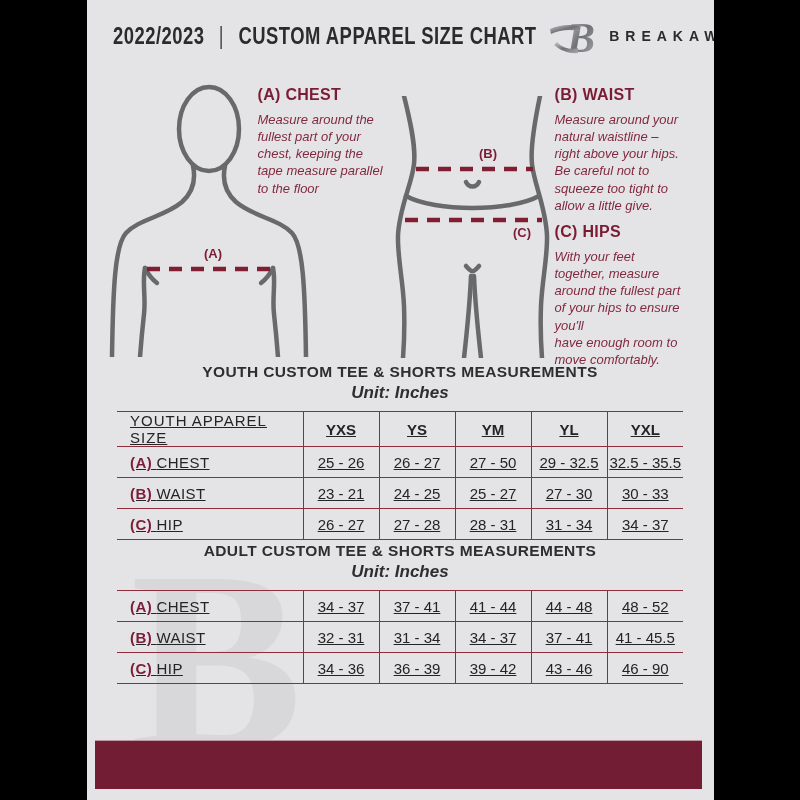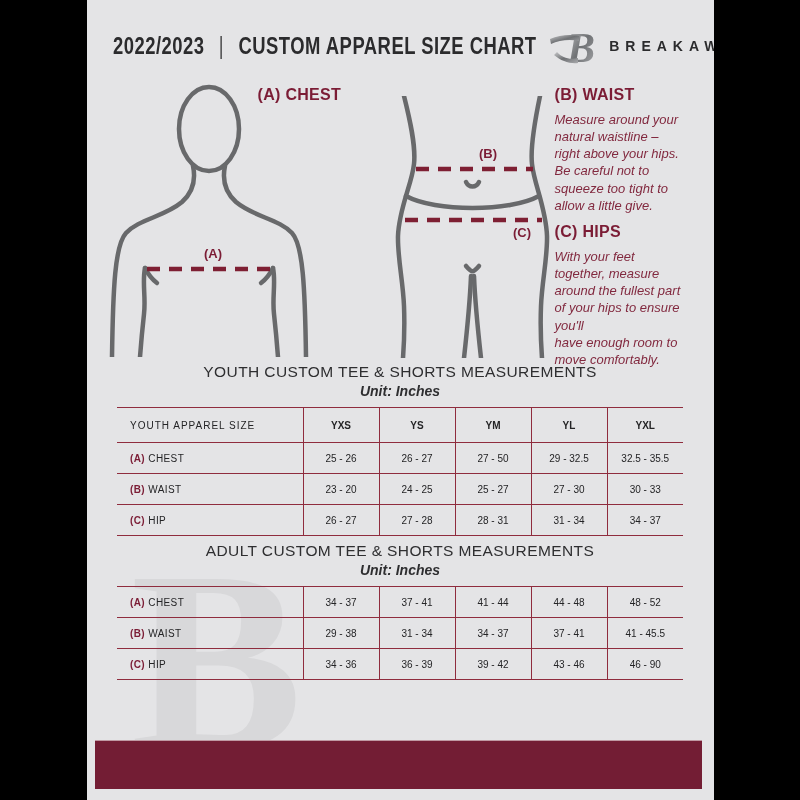--- a/index.html
+++ b/index.html
@@ -4,42 +4,42 @@
 <style>
   html,body{margin:0;padding:0;}
   body{width:800px;height:800px;background:#000;overflow:hidden;font-family:"Liberation Sans",sans-serif;}
   .page{position:relative;width:627px;height:800px;margin:0 auto;background:#e4e4e6;overflow:hidden;}
 
   
   .watermark{position:absolute;left:44px;top:532px;z-index:0;font-family:"Liberation Serif",serif;
     font-size:258px;line-height:1;color:#d8d8da;font-weight:bold;user-select:none;}
 
   
-  .header{position:absolute;top:24px;left:0;right:0;z-index:1;display:flex;align-items:center;
+  .header{position:absolute;top:14px;left:0;right:0;z-index:1;display:flex;align-items:center;
     justify-content:space-between;padding:0 26px;}
   .hdr-left{display:inline-block;white-space:nowrap;font-weight:bold;color:#2b2b2d;font-size:19px;
     letter-spacing:.5px;transform:scale(.97,1.28);transform-origin:left center;}
   .hdr-left .pipe{font-weight:normal;color:#4a4a4c;margin:0 9px;}
   .hdr-right{display:flex;align-items:center;gap:10px;}
   .brand{font-weight:bold;font-size:14px;letter-spacing:6px;color:#2b2b2d;white-space:nowrap;}
 
   
   .figures{position:absolute;top:82px;left:0;width:627px;height:282px;z-index:1;}
   .svg-abs{position:absolute;}
   .instr{position:absolute;width:142px;}
   .instr h3{margin:0 0 7px 0;font-size:16px;letter-spacing:.3px;color:#7b1c35;font-weight:bold;}
   .instr p{margin:0;font-style:italic;color:#82293f;font-size:13px;line-height:1.32;white-space:pre-line;}
 
   
   .section{position:absolute;left:0;width:627px;z-index:1;text-align:center;}
-  .sec-title{font-size:15.5px;font-weight:normal;letter-spacing:.4px;color:#2e2e30;}
-  .sec-unit{font-size:14px;font-style:italic;color:#2e2e30;margin-top:2px;font-weight:bold;}
+  .sec-title{font-size:15.5px;font-weight:bold;letter-spacing:.4px;color:#2e2e30;}
+  .sec-unit{font-size:17px;font-style:italic;color:#2e2e30;margin-top:2px;font-weight:bold;}
   table.size{border-collapse:collapse;table-layout:fixed;width:566px;margin:8px auto 0 auto;}
   table.size td,table.size th{border-top:1.5px solid #8f2c3e;border-left:1.5px solid #8f2c3e;
-    font-size:10px;color:#242426;height:30px;padding:0;text-align:center;vertical-align:middle;}
+    font-size:15px;color:#242426;height:30px;padding:0;text-align:center;vertical-align:middle;text-decoration:underline;}
   table.size tr td:first-child,table.size tr th:first-child{border-left:none;text-align:left;padding-left:13px;}
   table.size tr:last-child td{border-bottom:1.5px solid #8f2c3e;}
   th.size-head-label{font-weight:normal;font-size:14.5px;letter-spacing:1px;color:#39393b;}
   th.size-col{font-weight:bold;font-size:14.5px;color:#242426;}
   td.row-label{font-size:14.5px;letter-spacing:.4px;color:#2e2e30;}
   td.row-label .key{color:#7b1c35;font-weight:bold;}
 
   
   .footer{position:absolute;left:8px;right:12px;bottom:11px;height:48px;background:#731d34;
     border-top:1px solid rgba(255,255,255,.55);z-index:2;}
@@ -85,20 +85,25 @@
         <path d="M 36 186 C 40 194 44 198 48 201"></path>
         <path d="M 164 186 C 167 200 163 216 165 232 C 167 250 168 262 169 275"></path>
         <path d="M 164 186 C 160 194 156 198 152 201"></path>
       </g>
       <line x1="38" y1="187" x2="162" y2="187" stroke="#7e1f33" stroke-width="4.5" stroke-dasharray="13 9"></line>
       <text x="104" y="176" text-anchor="middle" font-size="13" font-weight="bold" fill="#7b1c35">(A)</text>
     </svg>
 
     <div class="instr" style="left:171px;top:4px;">
       <h3><span>(A)</span> <span>CHEST</span></h3>
+      <p>Measure around the
+fullest part of your
+chest, keeping the
+tape measure parallel
+to the floor</p>
     </div>
 
     <svg class="svg-abs" style="left:303px;top:14px;" width="165" height="262" viewBox="0 0 165 262">
       <g fill="none" stroke="#68696b" stroke-width="4.5" stroke-linecap="round">
         <path d="M 14 0 C 20 24 26 50 24 68 C 22 88 9 112 8 140 C 7.5 162 13 185 14 210 C 15 235 14 248 13 262"></path>
         <path d="M 150 0 C 145 24 140 50 142 68 C 144 88 156 112 157 140 C 157.5 162 152 185 151 210 C 150 235 151 248 152 262"></path>
         <path d="M 76 86 C 79 92 86 92 89 86"></path>
         <path d="M 16 100 C 45 116 120 116 149 100"></path>
         <path d="M 76 170 C 82 177 83 177 89 170"></path>
         <path d="M 81 180 C 80 205 77 235 74 262"></path>
@@ -156,21 +161,21 @@
       <tr>
         <td class="row-label"><span class="key">(A)</span> <span>CHEST</span></td>
         <td>25 - 26</td>
         <td>26 - 27</td>
         <td>27 - 50</td>
         <td>29 - 32.5</td>
         <td>32.5 - 35.5</td>
       </tr>
       <tr>
         <td class="row-label"><span class="key">(B)</span> <span>WAIST</span></td>
-        <td>23 - 20</td>
+        <td>23 - 21</td>
         <td>24 - 25</td>
         <td>25 - 27</td>
         <td>27 - 30</td>
         <td>30 - 33</td>
       </tr>
       <tr>
         <td class="row-label"><span class="key">(C)</span> <span>HIP</span></td>
         <td>26 - 27</td>
         <td>27 - 28</td>
         <td>28 - 31</td>
@@ -197,21 +202,21 @@
       <tr>
         <td class="row-label"><span class="key">(A)</span> <span>CHEST</span></td>
         <td>34 - 37</td>
         <td>37 - 41</td>
         <td>41 - 44</td>
         <td>44 - 48</td>
         <td>48 - 52</td>
       </tr>
       <tr>
         <td class="row-label"><span class="key">(B)</span> <span>WAIST</span></td>
-        <td>29 - 38</td>
+        <td>32 - 31</td>
         <td>31 - 34</td>
         <td>34 - 37</td>
         <td>37 - 41</td>
         <td>41 - 45.5</td>
       </tr>
       <tr>
         <td class="row-label"><span class="key">(C)</span> <span>HIP</span></td>
         <td>34 - 36</td>
         <td>36 - 39</td>
         <td>39 - 42</td>

